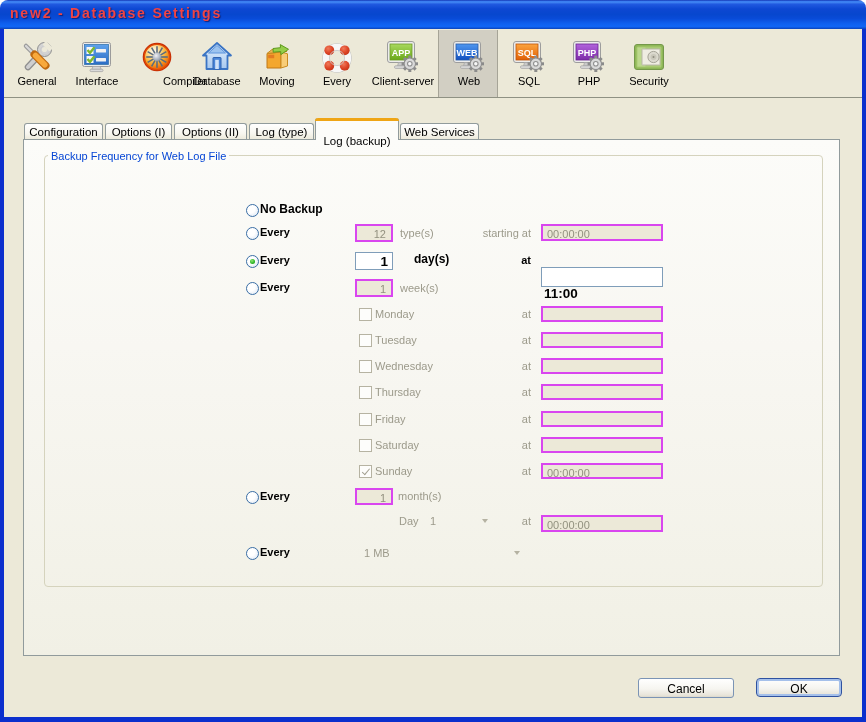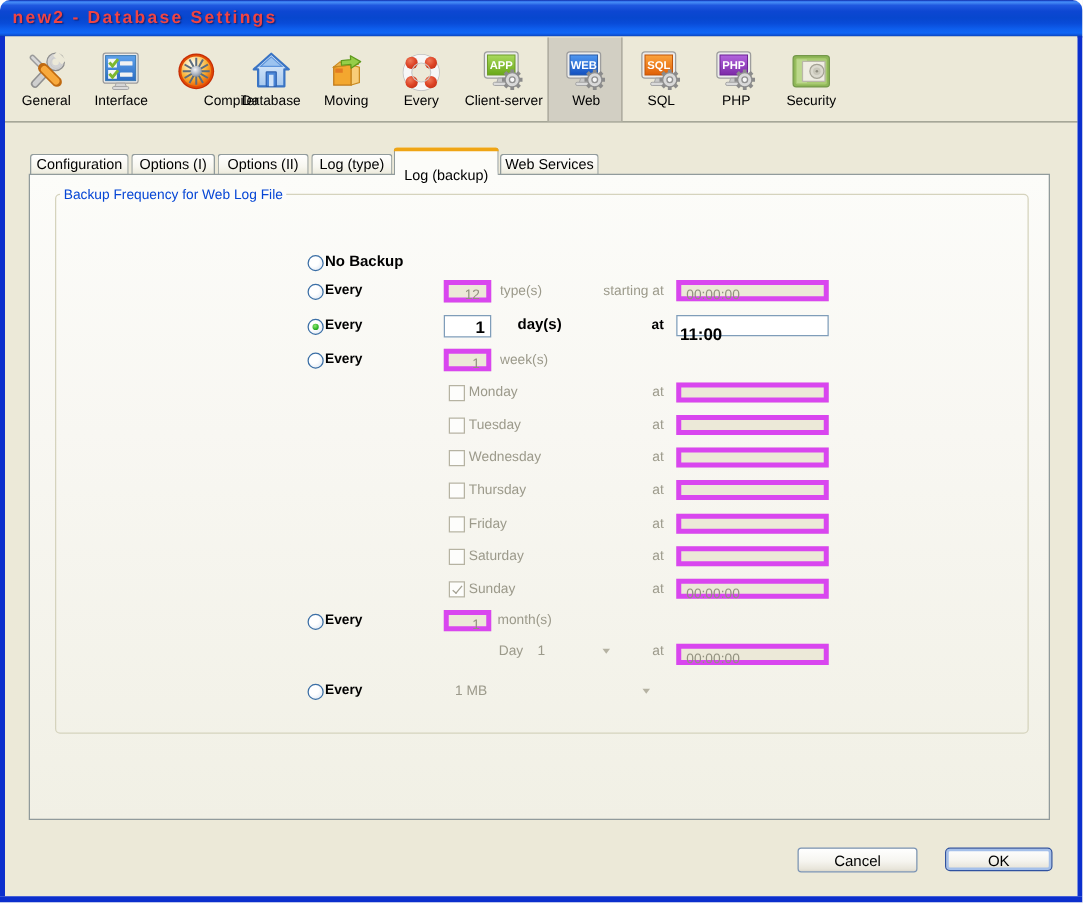--- a/index.html
+++ b/index.html
@@ -28,25 +28,25 @@
 .glabel{position:absolute;font-size:11px;color:#9c9a8b;white-space:nowrap;}
 .gright{position:absolute;font-size:11px;color:#9c9a8b;white-space:nowrap;text-align:right;}
 .bright{position:absolute;font-size:11px;font-weight:bold;color:#000;white-space:nowrap;text-align:right;}
 
 .radio{position:absolute;width:13px;height:13px;border:1px solid #3a6ea5;border-radius:50%;background:radial-gradient(circle at 35% 35%,#ffffff 40%,#e7eef7 75%,#cdd9e8 100%);}
 .radio.sel::after{content:"";position:absolute;left:3px;top:3px;width:5px;height:5px;border-radius:50%;background:radial-gradient(circle at 40% 35%,#7ede66 10%,#2bb325 60%,#1d8a1c 100%);}
 
 .check{position:absolute;width:13px;height:13px;border:1px solid #b6b3a2;background:#fdfdfb;}
 .check.on::after{content:"";position:absolute;left:2px;top:2.5px;width:6.5px;height:3px;border-left:1.8px solid #a3a091;border-bottom:1.8px solid #a3a091;transform:rotate(-50deg);}
 
-.fieldd{position:absolute;border:4px solid #d946ef;background:#ece9d8;font-size:11px;color:#92917f;}
+.fieldd{position:absolute;border:2px solid #d946ef;background:#ece9d8;font-size:11px;color:#92917f;}
 .fielde{position:absolute;border:1px solid #7F9DB9;background:#fff;font-size:13.5px;font-weight:bold;color:#000;}
 .num{text-align:right;padding:2px 5px 0 0;}
 .fielde.num{padding:1px 4px 0 0;}
-.fielde.tim{padding:7px 0 0 2px;}
+.fielde.tim{padding:18px 0 0 2px;margin-top:15px;}
 .tim{text-align:left;padding:2px 0 0 4px;}
 
 .darr{position:absolute;width:0;height:0;border-left:3.5px solid transparent;border-right:3.5px solid transparent;border-top:4.5px solid #b5b2a2;}
 
 .btn{position:absolute;height:20px;border:1px solid #7b94b5;border-radius:3px;background:linear-gradient(to bottom,#ffffff 0%,#f6f5f0 55%,#e8e5da 90%,#dcd8cb 100%);font-size:12px;color:#000;text-align:center;padding-top:3px;}
 #okbtn{position:absolute;left:756px;top:678px;width:86px;height:19px;border:1px solid #2f52a0;border-radius:4px;background:linear-gradient(to bottom,#ffffff 0%,#f5f4ef 55%,#e8e5da 90%,#dcd8cb 100%);box-shadow:inset 0 0 0 2px #a5c0ea;font-size:12px;text-align:center;padding-top:3px;}
 </style></head>
 <body>
 <div id="win">
   <div class="abs" id="content"></div>

